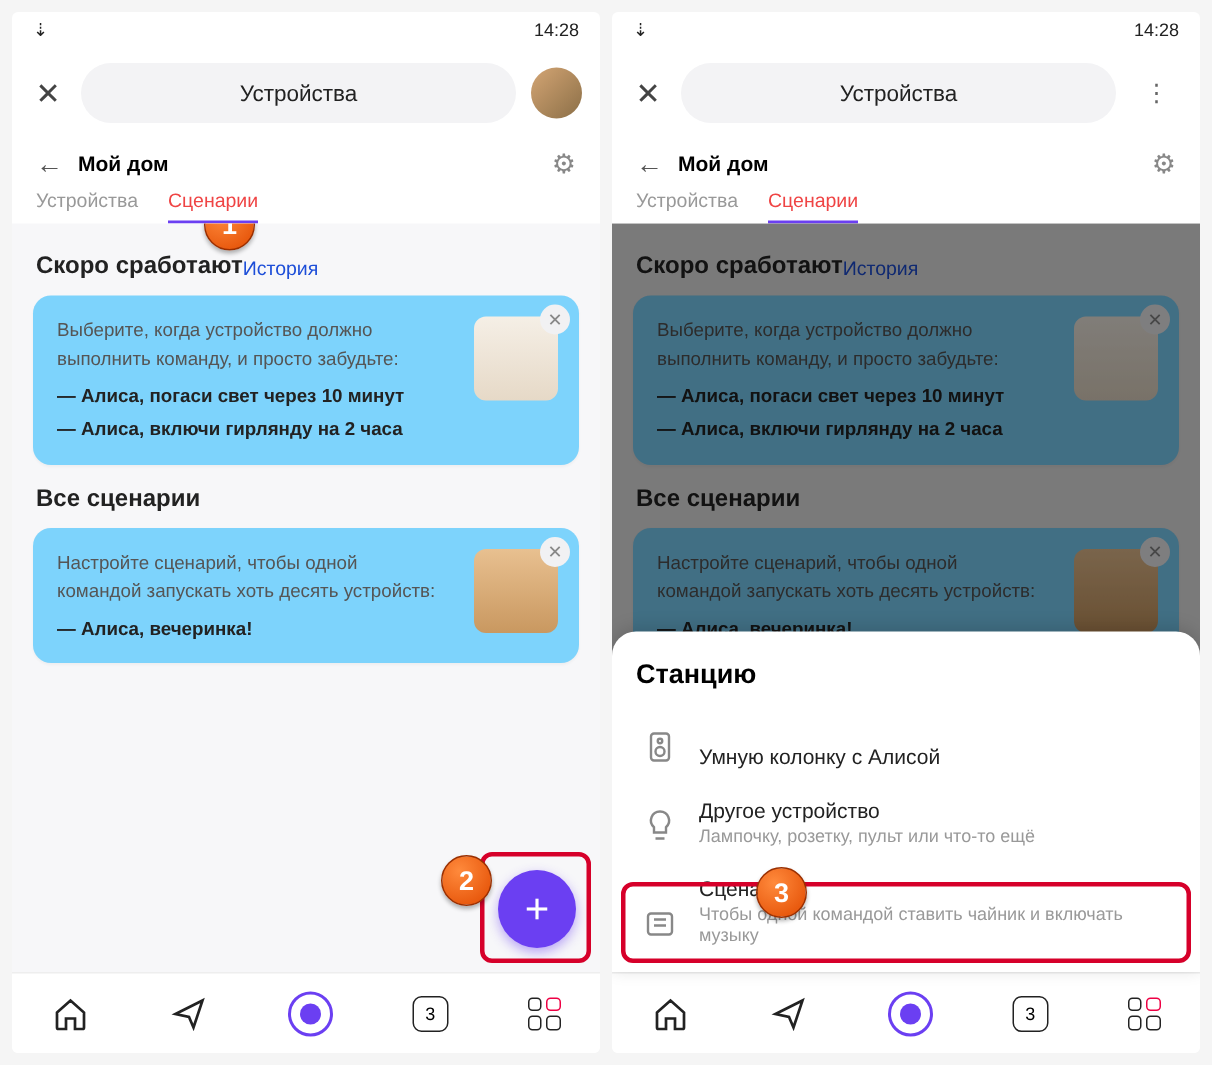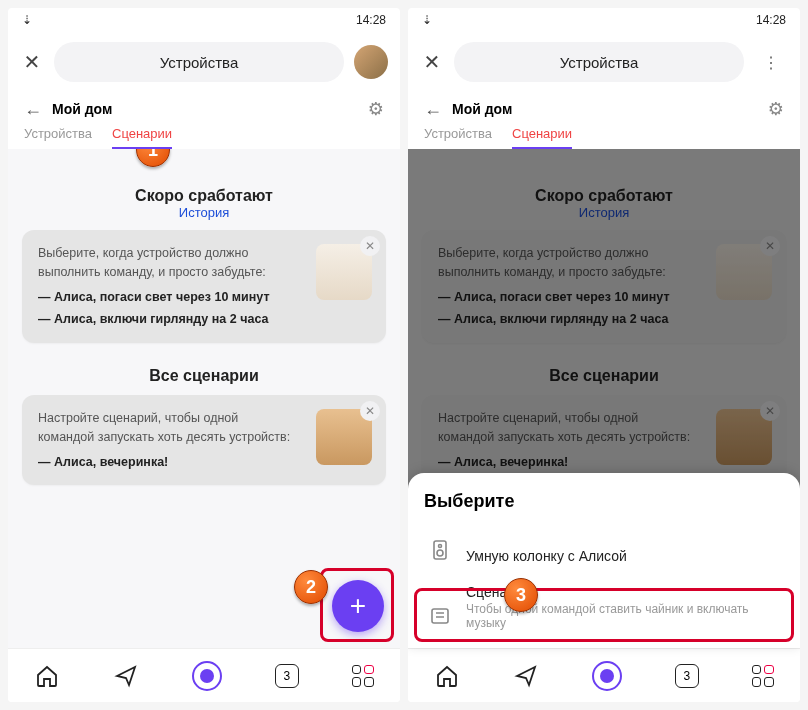--- a/index.html
+++ b/index.html
@@ -15,24 +15,24 @@
   .pill { flex: 1; background: #f3f3f5; border-radius: 22px; height: 40px; display: flex; align-items: center; padding: 0 18px; font-size: 15px; color: #222; justify-content: center; }
   .avatar { width: 34px; height: 34px; border-radius: 50%; background: linear-gradient(135deg,#d4a574,#8b6f47); }
   .subheader { display: flex; align-items: center; padding: 6px 16px 0; gap: 10px; }
   .back-arrow { font-size: 18px; color: #555; }
   .home-title { font-size: 14px; font-weight: 700; flex: 1; }
   .gear { font-size: 18px; color: #888; }
   .tabs { display: flex; gap: 20px; padding: 6px 16px 0; font-size: 13px; }
   .tab { color: #999; padding-bottom: 6px; }
   .tab.active { color: #ef4444; border-bottom: 2px solid #6b3ff2; font-weight: 500; }
   .screen-body { flex: 1; background: #f7f7f9; padding: 14px 14px 0; position: relative; overflow: hidden; }
-  .sec-head { display: flex; justify-content: flex-start; align-items: center; margin: 24px 2px 10px; flex-direction: column; }
+  .sec-head { display: flex; justify-content: flex-start; align-items: center; margin: 6px 2px 10px; }
   .sec-title { font-size: 16px; font-weight: 700; color: #222; }
   .history-link { font-size: 13px; color: #1d4ed8; }
-  .card { background: #e5e5e5; border-radius: 12px; padding: 14px 14px 14px 16px; display: flex; gap: 20px; position: relative; margin-bottom: 14px; box-shadow: 0 1px 2px rgba(0,0,0,0.04); }
+  .card { background: #7dd3fc; border-radius: 12px; padding: 14px 14px 14px 16px; display: flex; gap: 20px; position: relative; margin-bottom: 14px; box-shadow: 0 1px 2px rgba(0,0,0,0.04); }
   .card-text { flex: 1; font-size: 12.5px; color: #555; line-height: 1.5; }
   .card-text .lead { margin-bottom: 6px; }
   .card-text .cmd { color: #222; font-weight: 700; margin-top: 4px; }
   .card-text .cmd::before { content: "— "; color:#222; }
   .card-thumb { width: 56px; height: 56px; border-radius: 8px; background: #eee; }
   .thumb-lamp { background: linear-gradient(#f5efe6,#e6d9c7); }
   .thumb-lamp2 { background: linear-gradient(#e8c090,#c99860); }
   .card-close { position: absolute; top: 6px; right: 6px; width: 20px; height: 20px; border-radius: 50%; background: #f1f1f3; color: #888; font-size: 12px; display: flex; align-items:center; justify-content:center; }
   .fab { position: absolute; bottom: 16px; right: 16px; width: 52px; height: 52px; border-radius: 50%; background: #6b3ff2; color: #fff; font-size: 28px; display: flex; align-items: center; justify-content: center; box-shadow: 0 3px 8px rgba(107,63,242,0.45); }
   .bottomnav { height: 54px; background: #fff; border-top: 1px solid #eee; display: flex; justify-content: space-around; align-items: center; }
@@ -180,33 +180,44 @@
         <div class="card-text">
           <div class="lead">Настройте сценарий, чтобы одной командой запускать хоть десять устройств:</div>
           <div class="cmd">Алиса, вечеринка!</div>
         </div>
         <div class="card-thumb thumb-lamp2"></div>
         <div class="card-close">✕</div>
       </div>
     </div>
 
     <div class="sheet">
-      <div class="sheet-title">Выберите</div>
+      <div class="sheet-title">Станцию</div>
       <div class="sheet-item">
         <div class="sheet-icon">
             <svg width="24" height="24" viewBox="0 0 24 24" fill="none" stroke="currentColor" stroke-width="1.6">
               <rect x="6" y="3" width="12" height="18" rx="2"></rect>
               <circle cx="12" cy="8" r="1.5"></circle>
               <circle cx="12" cy="15" r="3"></circle>
             </svg>
           </div>
         <div>
           <div class="sheet-item-title">Умную колонку с Алисой</div>
         </div>
       </div>
+      <div class="sheet-item">
+        <div class="sheet-icon">
+            <svg width="24" height="24" viewBox="0 0 24 24" fill="none" stroke="currentColor" stroke-width="1.6">
+              <path d="M9 21h6M10 17h4M12 3a6 6 0 0 0-4 10.5V17h8v-3.5A6 6 0 0 0 12 3z"></path>
+            </svg>
+          </div>
+        <div>
+          <div class="sheet-item-title">Другое устройство</div>
+          <div class="sheet-item-sub">Лампочку, розетку, пульт или что-то ещё</div>
+        </div>
+      </div>
       <div class="sheet-item" style="position:relative;">
         <div class="sheet-icon">
             <svg width="24" height="24" viewBox="0 0 24 24" fill="none" stroke="currentColor" stroke-width="1.6">
               <rect x="4" y="5" width="16" height="14" rx="2"></rect>
               <path d="M8 9h8M8 13h8"></path>
             </svg>
           </div>
         <div>
           <div class="sheet-item-title">Сценарий</div>
           <div class="sheet-item-sub">Чтобы одной командой ставить чайник и включать музыку</div>

